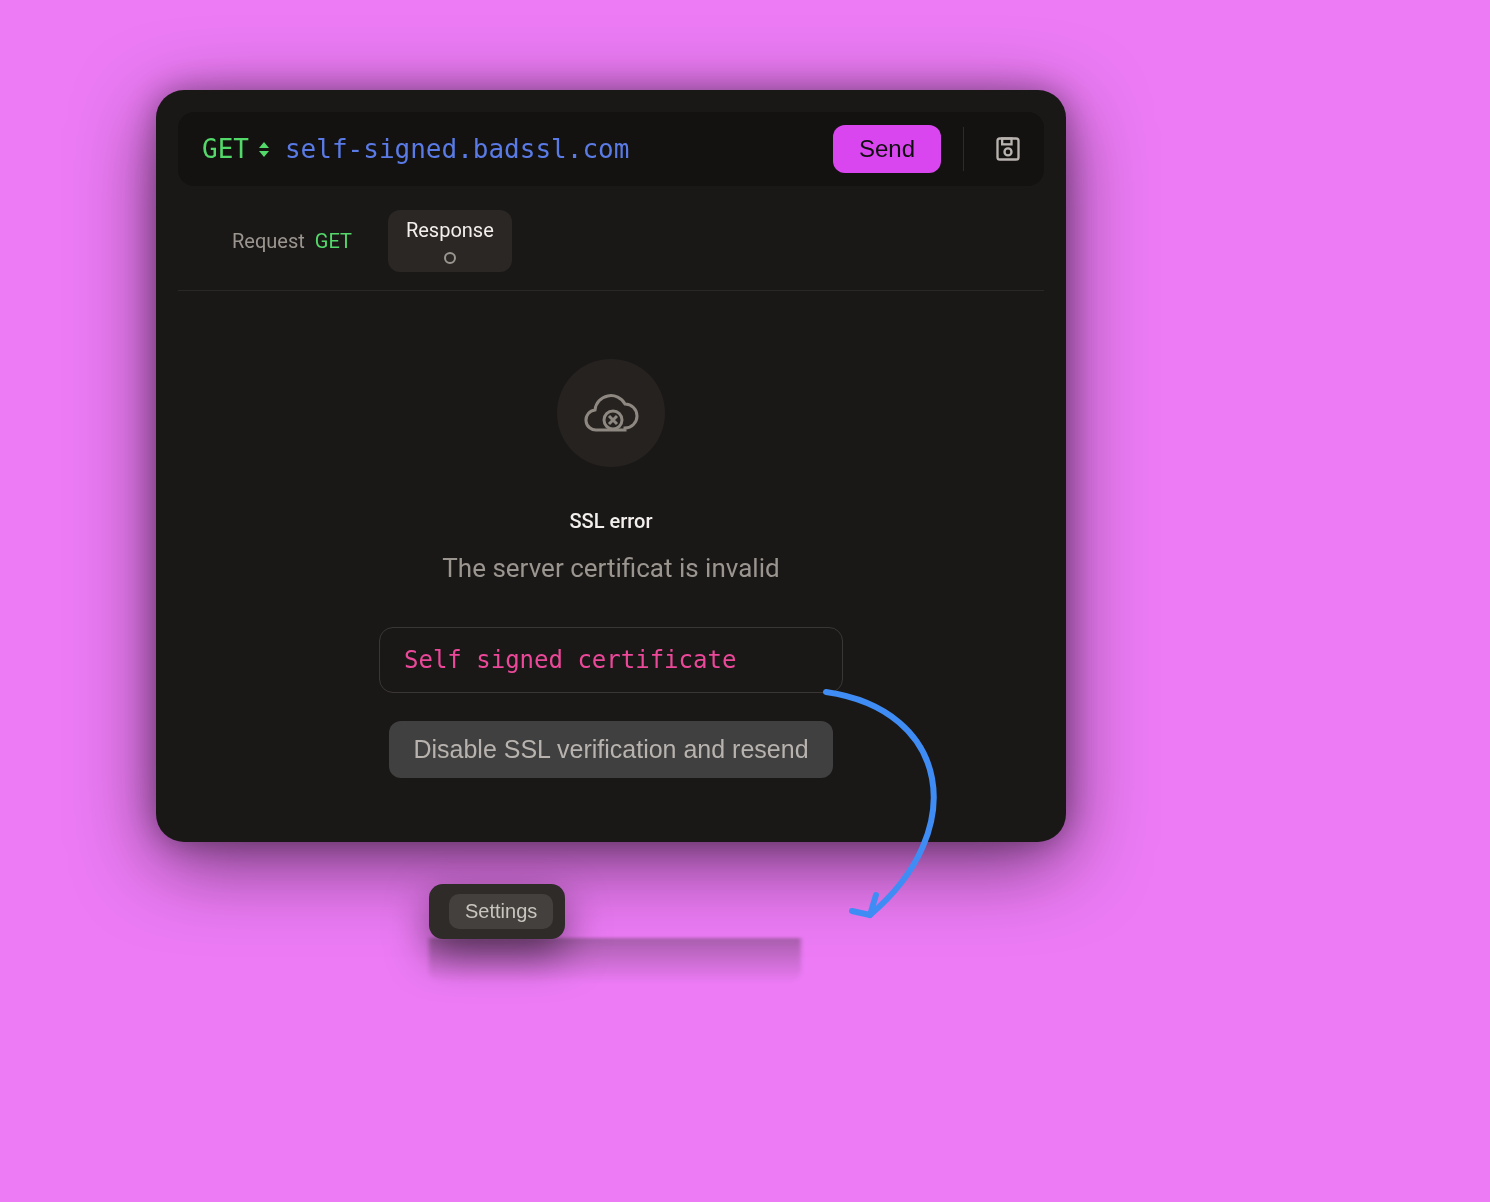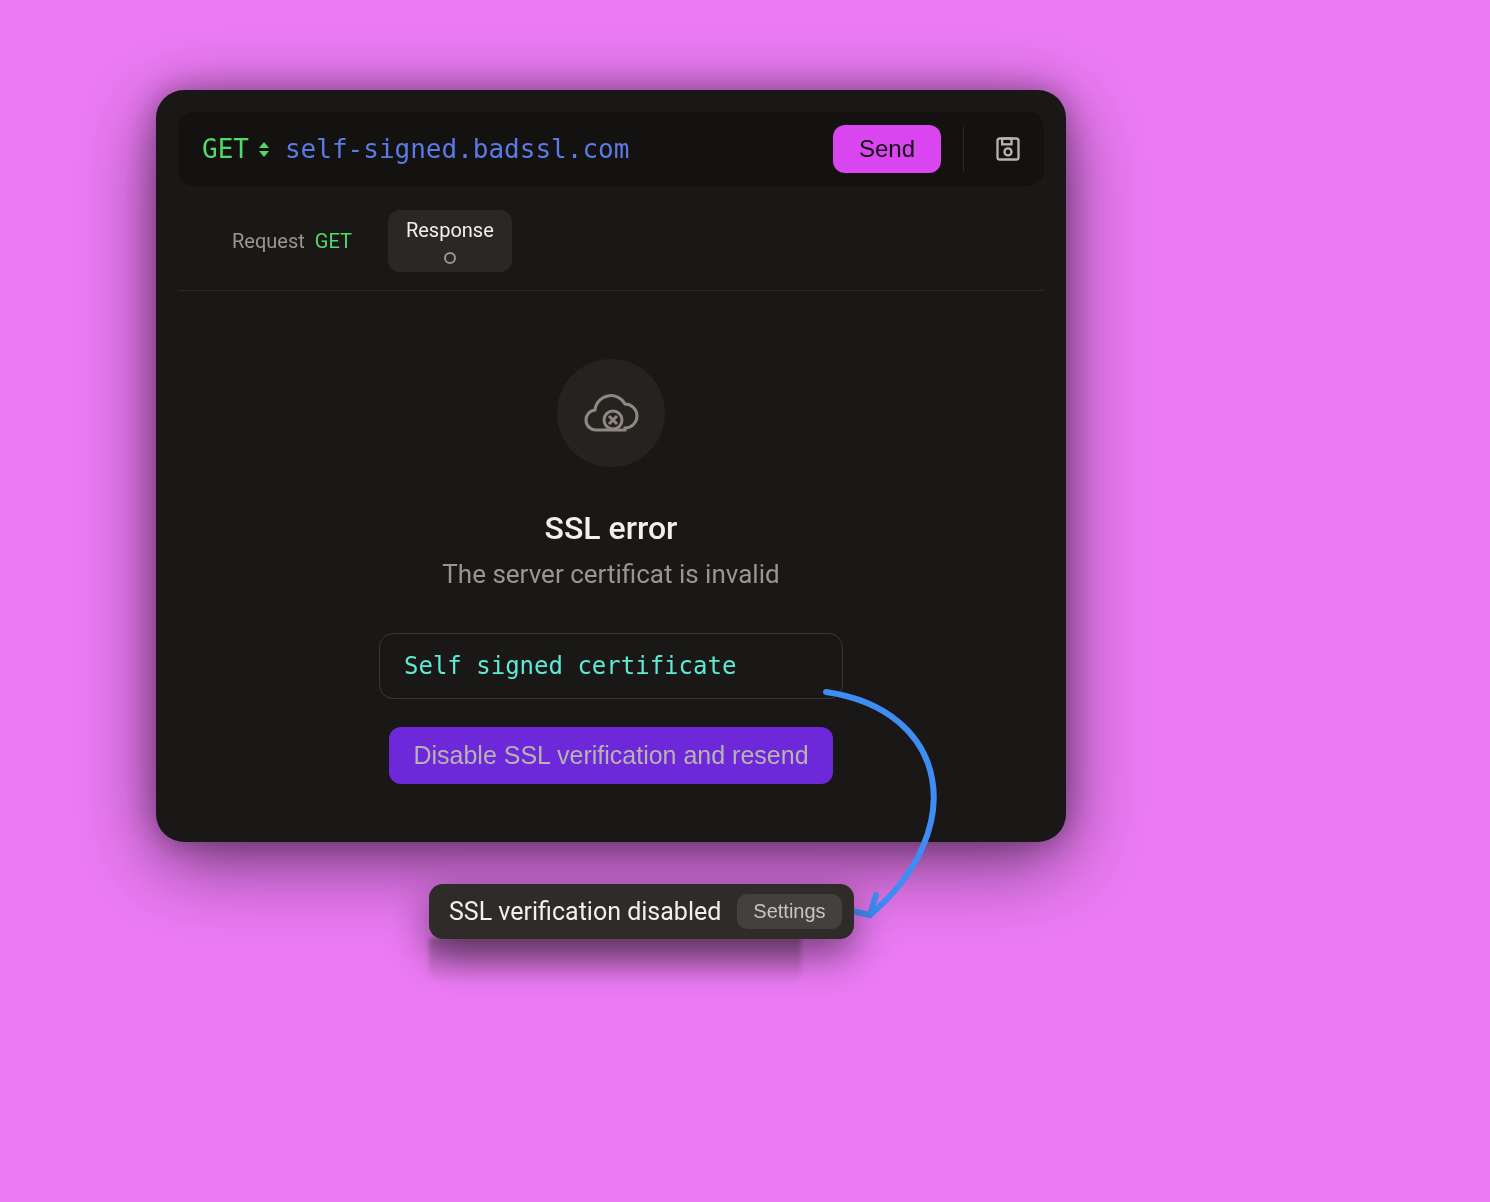--- a/index.html
+++ b/index.html
@@ -123,42 +123,42 @@
     }
     .icon-circle {
       width: 108px; height: 108px;
       border-radius: 50%;
       background: #252220;
       display: flex; align-items: center; justify-content: center;
       margin-bottom: 42px;
     }
     .error-title {
       color: #f2efec;
-      font-size: 32px;
+      font-size: 20px;
       font-weight: 500;
-      margin-bottom: 12px;
+      margin-bottom: 20px;
     }
     .error-subtitle {
       color: #9b958f;
       font-size: 26px;
       margin-bottom: 44px;
     }
     .reason-box {
       border: 1px solid #3a3633;
       border-radius: 14px;
       padding: 18px 24px;
       width: 464px;
-      color: #5eead4;
+      color: #ec4899;
       font-family: ui-monospace, "SF Mono", Menlo, monospace;
       font-size: 24px;
       margin-bottom: 28px;
       text-align: left;
     }
     .disable-btn {
-      background: #6d28d9;
+      background: #404040;
       color: #b8b3ae;
       border: none;
       border-radius: 12px;
       font-size: 25px;
       padding: 14px 24px;
       cursor: pointer;
     }
     .toast {
       position: absolute;
       left: 429px;
@@ -255,15 +255,14 @@
 
 </div>
 
 <svg class="arrow-svg" width="200" height="260" viewBox="0 0 200 260" fill="none">
   <path d="M6 12 C 130 30, 150 150, 50 235" stroke="#3f8df4" stroke-width="6" stroke-linecap="round"></path>
   <path d="M50 235 l-18 -4 m18 4 l6 -20" stroke="#3f8df4" stroke-width="6" stroke-linecap="round" fill="none"></path>
 </svg>
 
 <div class="toast-reflection"></div>
 <div class="toast">
-  <span class="toast-text">SSL verification disabled</span>
   <button class="toast-btn">Settings</button>
 </div>
 
 </body></html>

